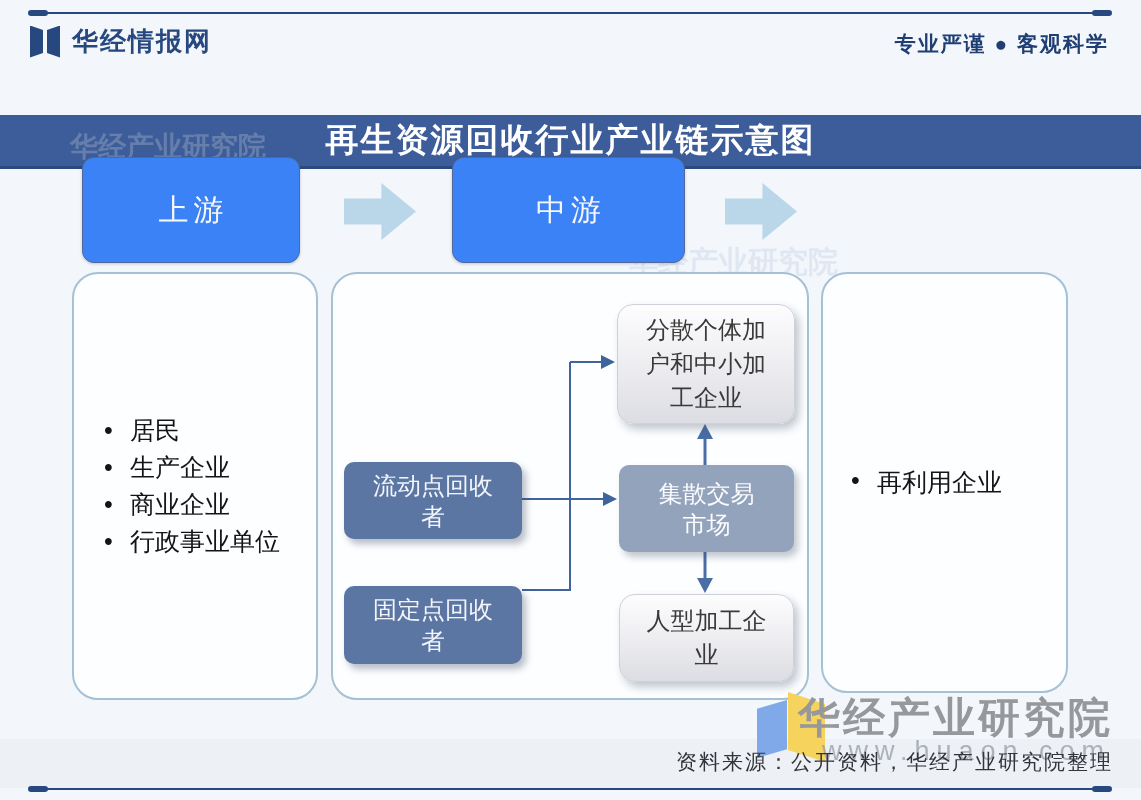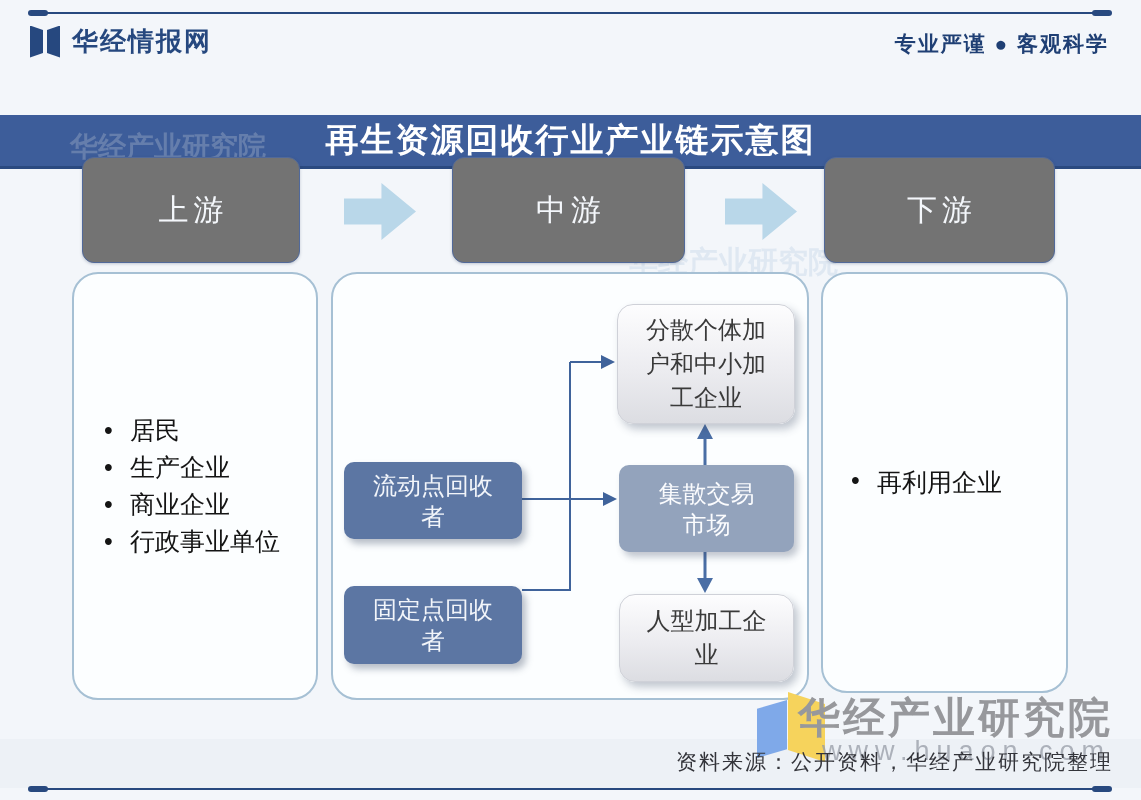--- a/index.html
+++ b/index.html
@@ -25,21 +25,21 @@
   
   #title-bar{position:absolute;left:0;top:68px;width:1141px;height:51px;background:#3d5d9a;border-bottom:3px solid #2b4a80;display:flex;align-items:center;justify-content:center;margin-top:47px;}
   #title-bar span{color:#ffffff;font-size:33px;font-weight:bold;letter-spacing:2px;}
 
   
   .bg-wm{position:absolute;color:rgba(173,196,224,0.28);font-weight:bold;pointer-events:none;}
   #bg-wm-1{left:70px;top:128px;font-size:28px;color:rgba(195,203,216,0.30);}
   #bg-wm-2{left:628px;top:242px;font-size:30px;}
 
   
-  .stage-box{position:absolute;top:157px;height:104px;background:#737373;border:1px solid #51699a;border-radius:12px;display:flex;align-items:center;justify-content:center;box-shadow:0 1px 3px rgba(40,60,90,.25);}
+  .stage-box{position:absolute;top:157px;height:104px;background:#3b82f6;border:1px solid #51699a;border-radius:12px;display:flex;align-items:center;justify-content:center;box-shadow:0 1px 3px rgba(40,60,90,.25);}
   .stage-box span{color:#f4f7fb;font-size:30px;letter-spacing:5px;text-indent:5px;}
   #stage-up{left:82px;width:216px;}
   #stage-mid{left:452px;width:231px;}
   #stage-down{left:824px;width:229px;}
   .flow-arrow{position:absolute;top:183px;width:72px;height:57px;background:#b9d7e9;clip-path:polygon(0% 27%,52% 27%,52% 0%,100% 50%,52% 100%,52% 73%,0% 73%);}
   #flow-arrow-1{left:344px;}
   #flow-arrow-2{left:725px;}
 
   
   .panel{position:absolute;top:272px;background:#fcfeff;border:2px solid #a6c0d4;border-radius:26px;box-sizing:border-box;}
@@ -96,23 +96,20 @@
   <div id="bg-wm-2" class="bg-wm">华经产业研究院</div>
 
   <div id="stage-up" class="stage-box">
     <span>上游</span>
   </div>
   <div id="flow-arrow-1" class="flow-arrow"></div>
   <div id="stage-mid" class="stage-box">
     <span>中游</span>
   </div>
   <div id="flow-arrow-2" class="flow-arrow"></div>
-  <div id="stage-down" class="stage-box">
-    <span>下游</span>
-  </div>
 
   <div id="panel-up" class="panel">
     <ul class="blist">
       <li><span class="bullet">•</span><span>居民</span></li>
       <li><span class="bullet">•</span><span>生产企业</span></li>
       <li><span class="bullet">•</span><span>商业企业</span></li>
       <li><span class="bullet">•</span><span>行政事业单位</span></li>
     </ul>
   </div>
 

